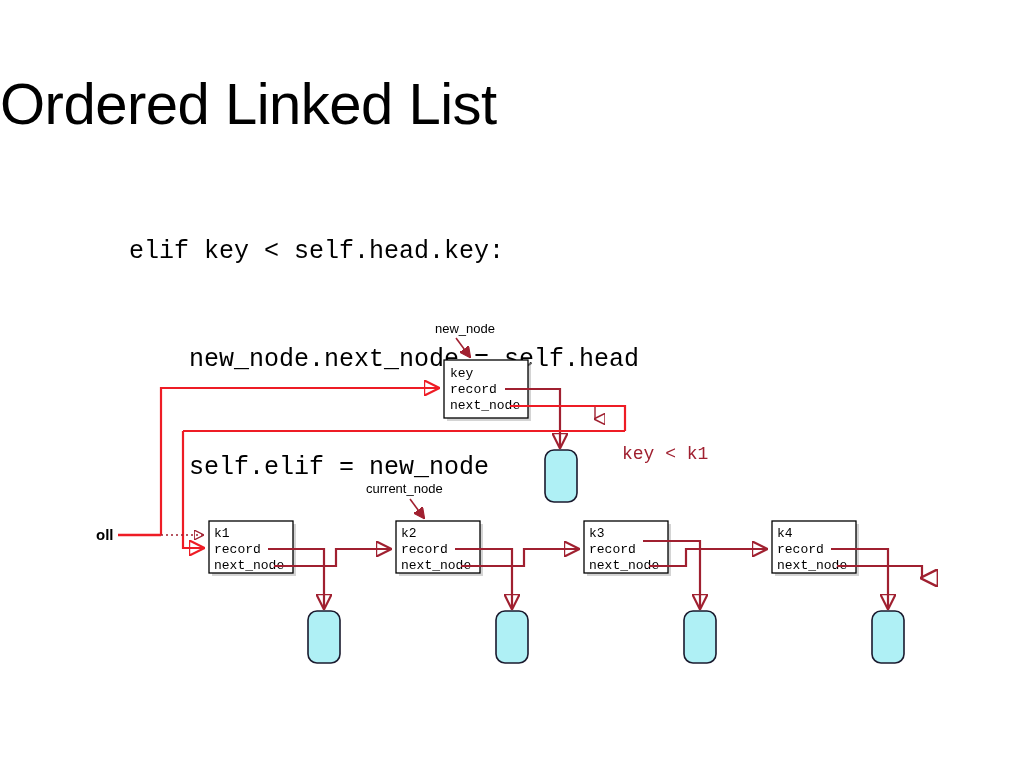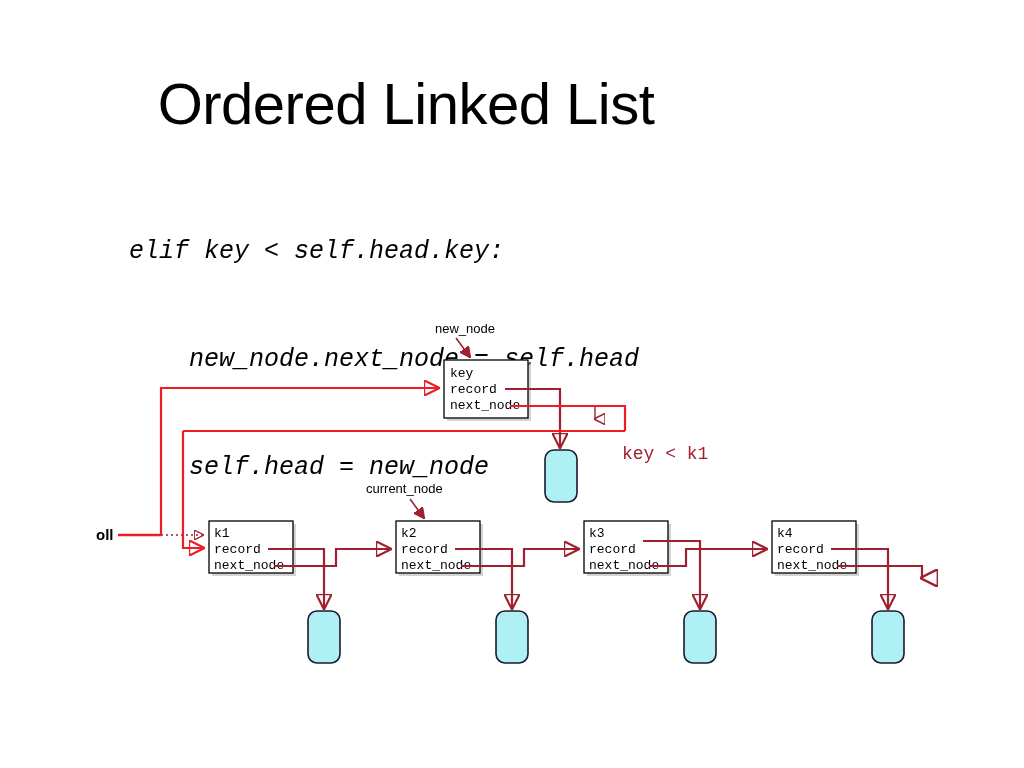--- a/index.html
+++ b/index.html
@@ -19,38 +19,36 @@
     left: 0; top: 0;
     width: 1024px;
     height: 768px;
     background: #ffffff;
   }
   #slide-title {
     position: absolute;
     left: 0;
     top: 70px;
     width: 812px;
-    text-align: center;
     font-family: "Liberation Sans", sans-serif;
     font-size: 58px;
     font-weight: 400;
     color: #000000;
     letter-spacing: -0.5px;
     white-space: pre;
   }
   #code-block {
     position: absolute;
     left: 129px;
     top: 162px;
     font-family: "Liberation Mono", "DejaVu Sans Mono", monospace;
     font-size: 25px;
     line-height: 36px;
     color: #000000;
     white-space: pre;
-    font-style: italic;
   }
   #code-block .code-line {
     white-space: pre;
   }
   #diagram-svg {
     position: absolute;
     left: 0;
     top: 0;
     width: 1024px;
     height: 768px;
@@ -80,21 +78,21 @@
 </head>
 <body>
 
 <div id="slide">
 
   <div id="slide-title">Ordered Linked List</div>
 
   <div id="code-block">
     <div class="code-line">elif key &lt; self.head.key:</div>
     <div class="code-line">    new_node.next_node = self.head</div>
-    <div class="code-line">    self.head = new_node</div>
+    <div class="code-line">    self.elif = new_node</div>
   </div>
 
   <svg id="diagram-svg" viewBox="0 0 1024 768">
     <defs>
       <marker id="arrow-dark" viewBox="0 0 10 10" refX="9" refY="5" markerWidth="7" markerHeight="7" orient="auto-start-reverse">
         <path d="M 0 0 L 10 5 L 0 10 z" fill="#A02030" stroke="#A02030" stroke-width="1"></path>
       </marker>
       <marker id="arrow-bright" viewBox="0 0 10 10" refX="9" refY="5" markerWidth="7" markerHeight="7" orient="auto-start-reverse">
         <path d="M 0 0 L 10 5 L 0 10 z" fill="#EE1C25" stroke="#EE1C25" stroke-width="1"></path>
       </marker>

